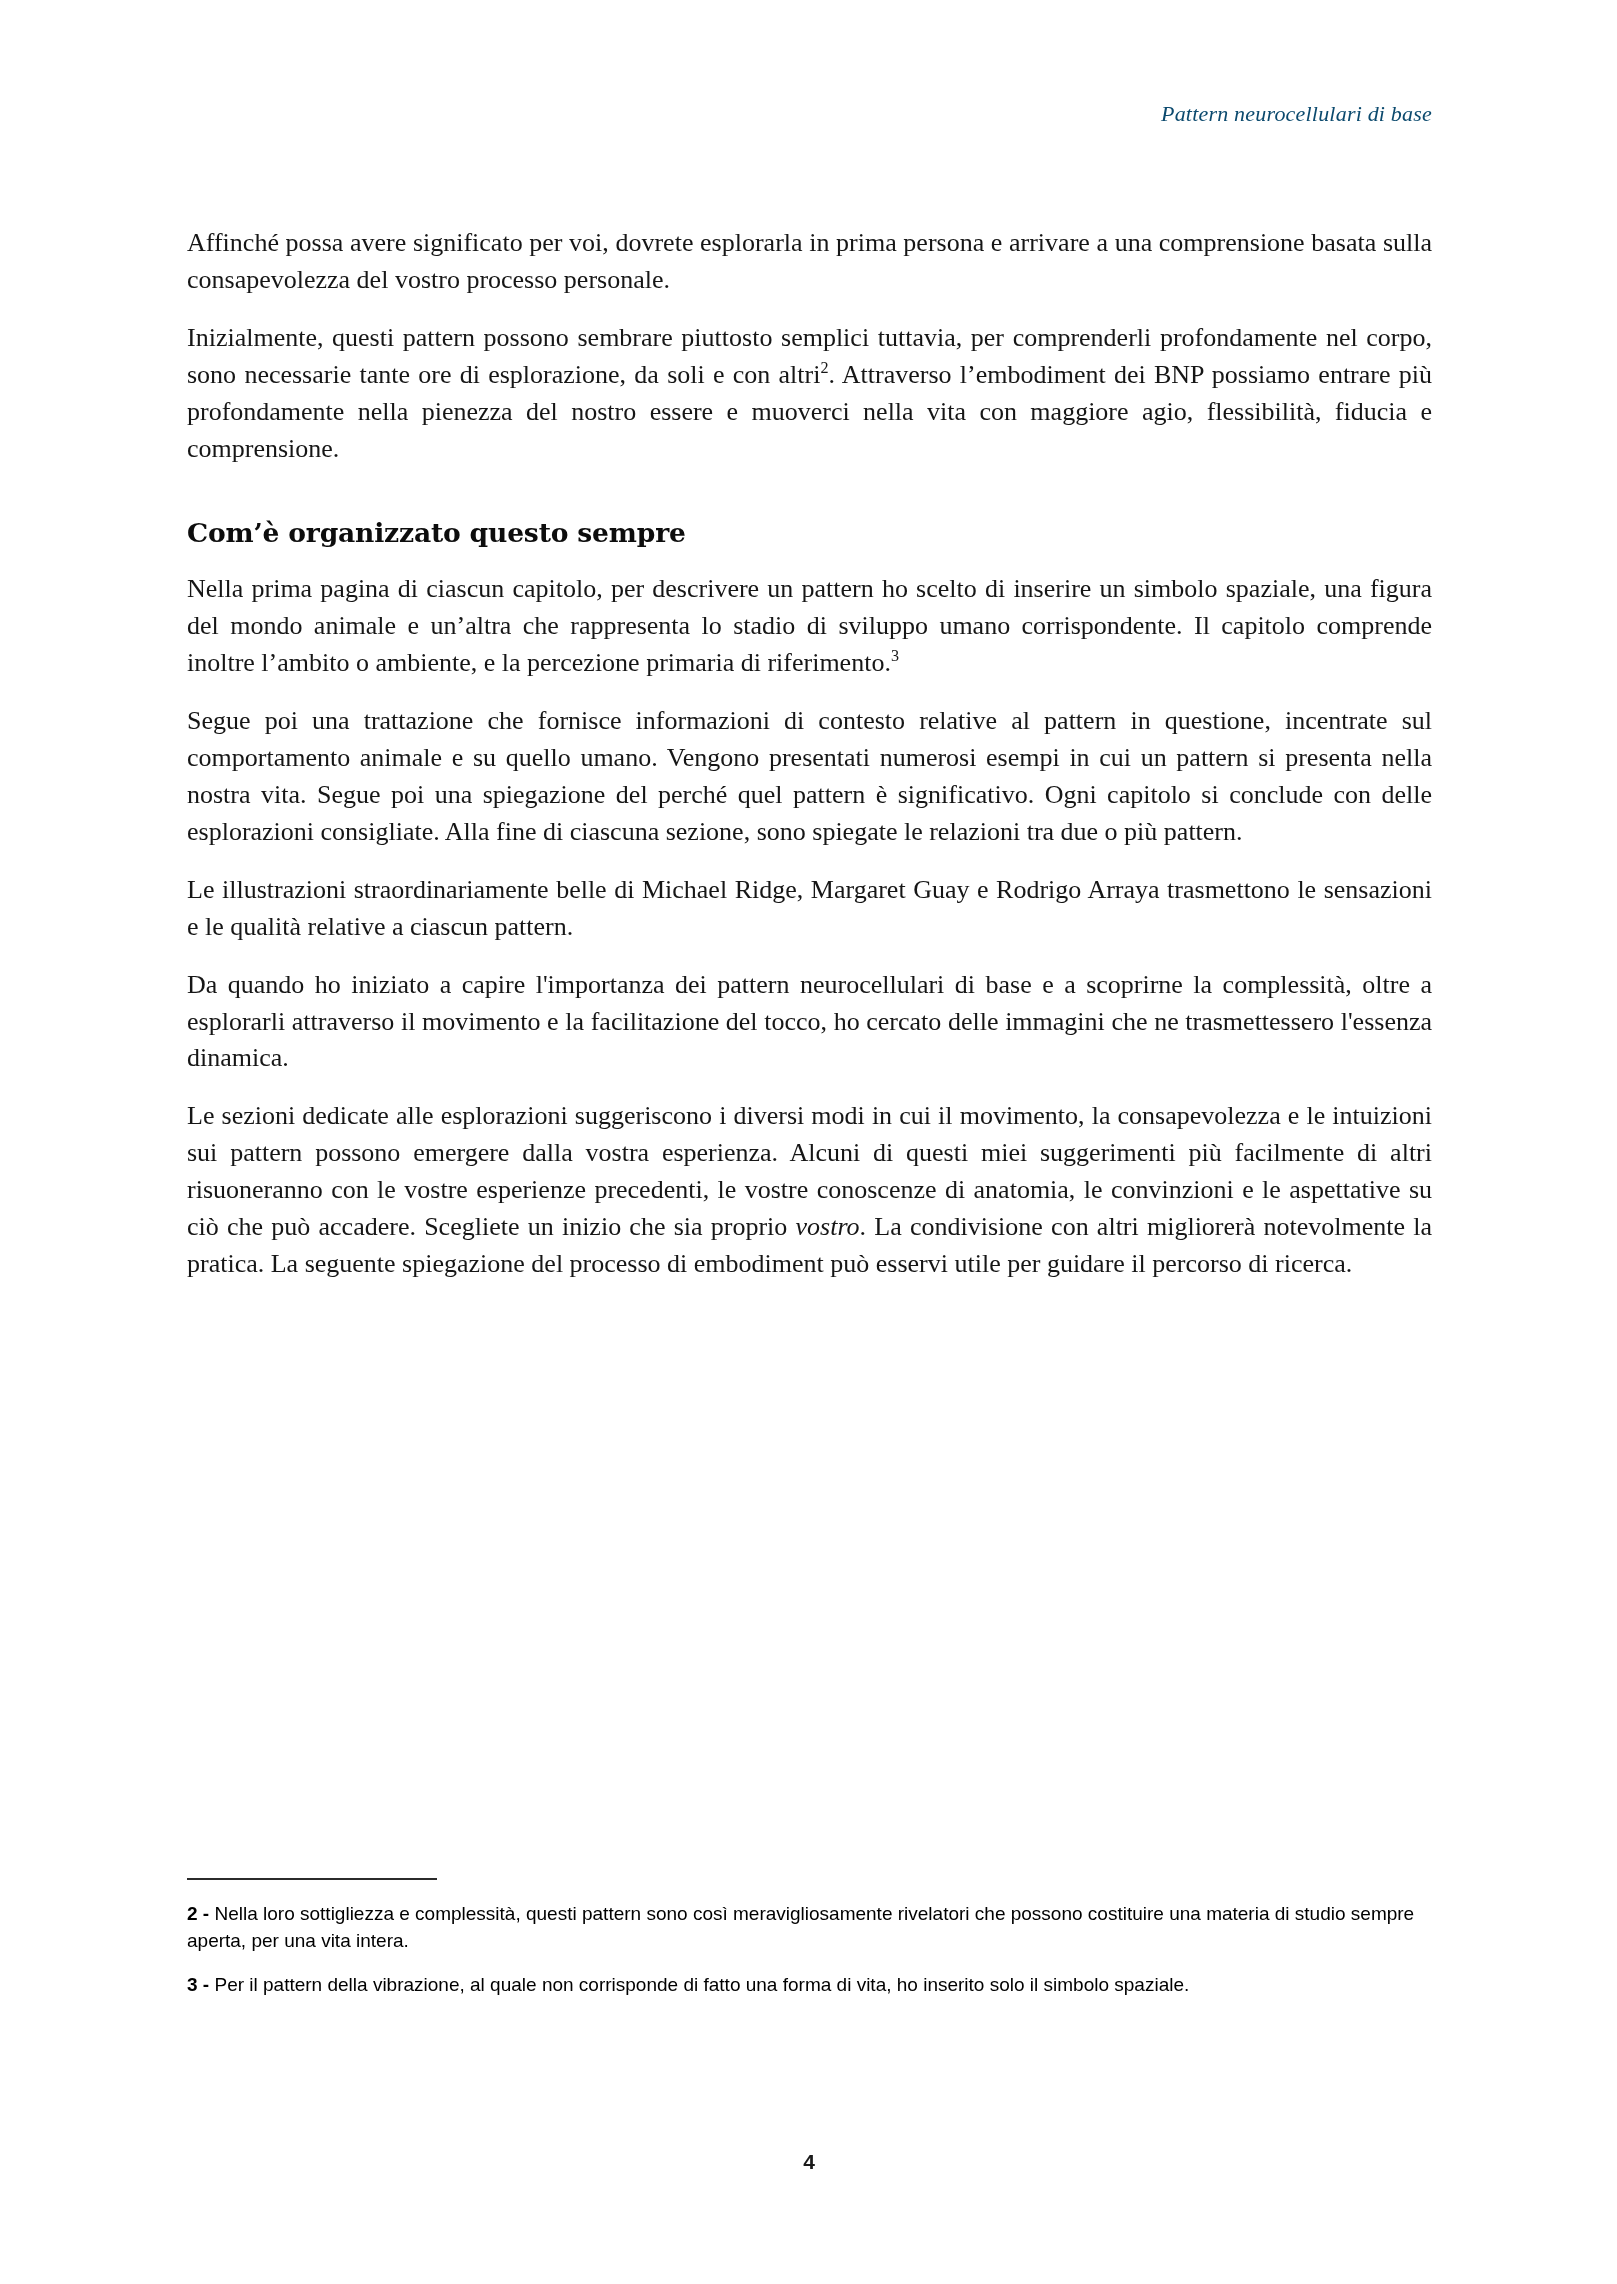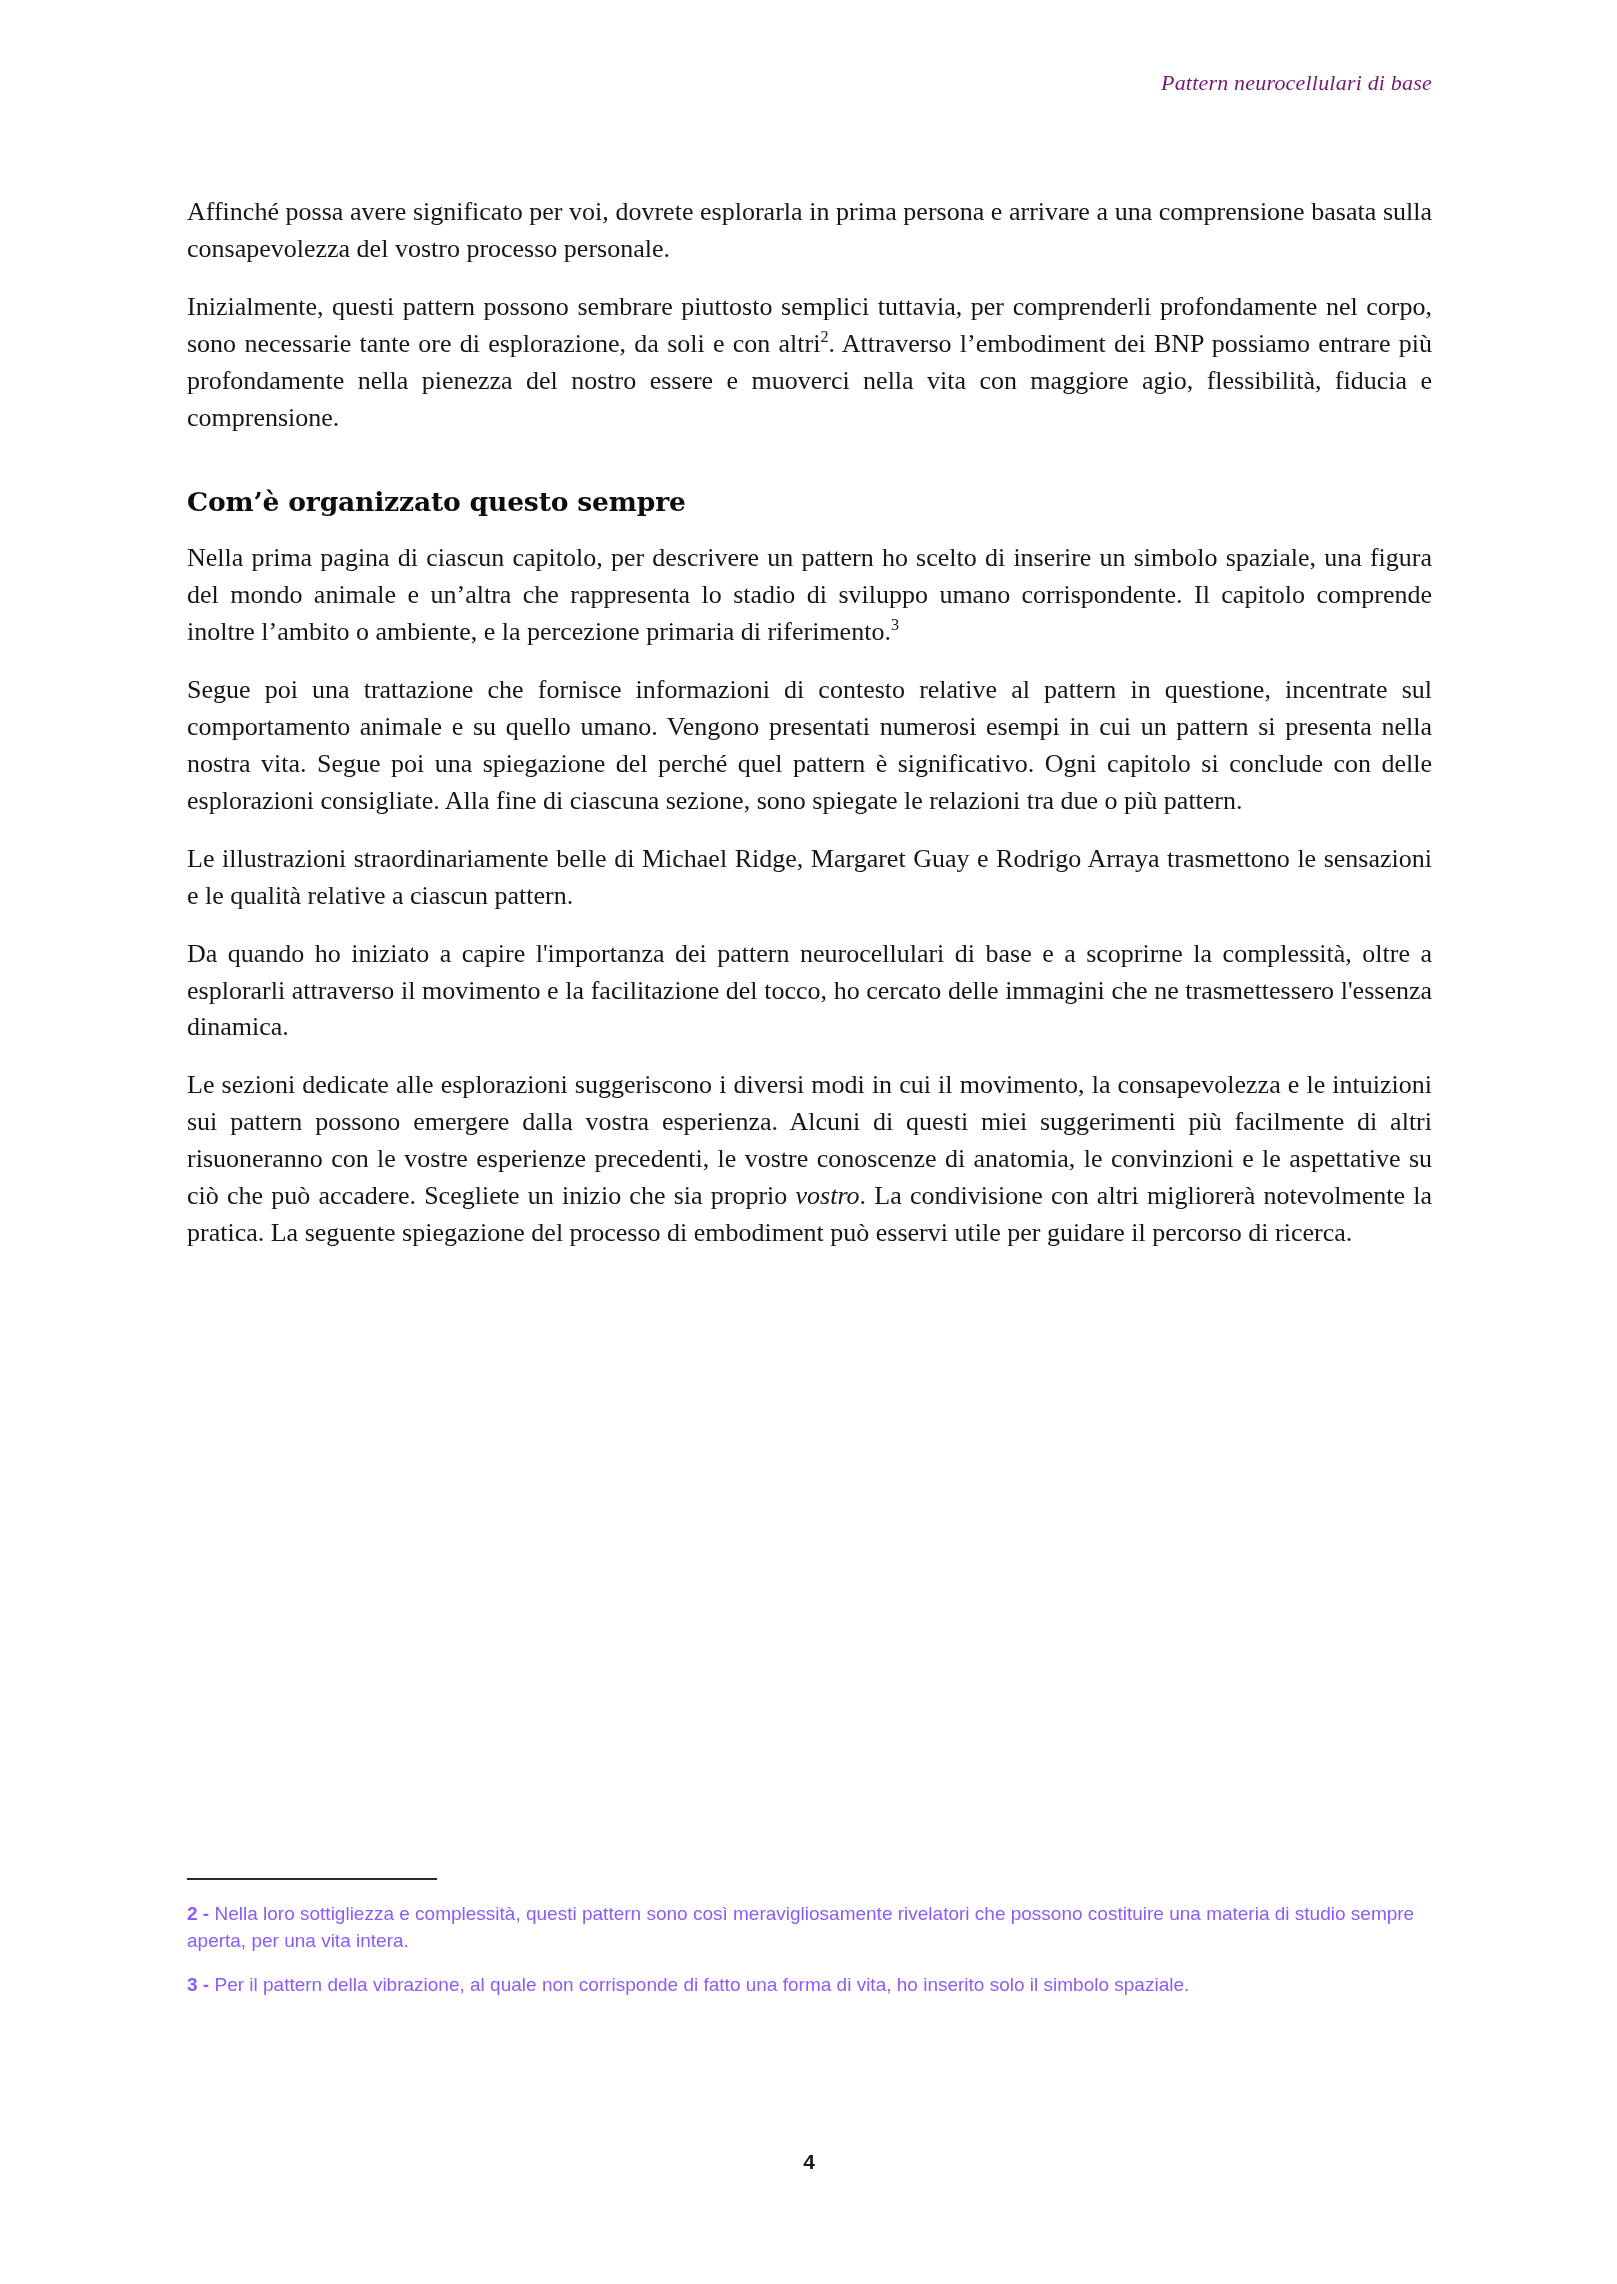--- a/index.html
+++ b/index.html
@@ -22,26 +22,26 @@
     height: 2284px;
     background: #ffffff;
   }
   .content {
     position: absolute;
     left: 187px;
     top: 0;
     width: 1245px;
   }
   .running-head {
-    margin-top: 70px;
+    margin-top: 101px;
     text-align: right;
     font-family: "Liberation Serif", serif;
     font-style: italic;
     font-size: 22px;
-    color: #701a75;
+    color: #0c4a6e;
     letter-spacing: 0.2px;
   }
   .body-text {
     margin-top: 0;
     font-size: 26px;
     line-height: 1.42;
     text-align: justify;
     color: #161616;
   }
   p.para {
@@ -75,21 +75,21 @@
   .footnote-rule {
     width: 250px;
     height: 1.6px;
     background: #2b2b2b;
     margin-bottom: 21px;
   }
   .footnote {
     font-family: "Liberation Sans", sans-serif;
     font-size: 19px;
     line-height: 1.42;
-    color: #8b5cf6;
+    color: #000000;
     margin: 0 0 17.7px 0;
     text-align: left;
   }
   .footnote .marker {
     font-weight: bold;
   }
   .page-number {
     position: absolute;
     left: 0;
     top: 2150px;

